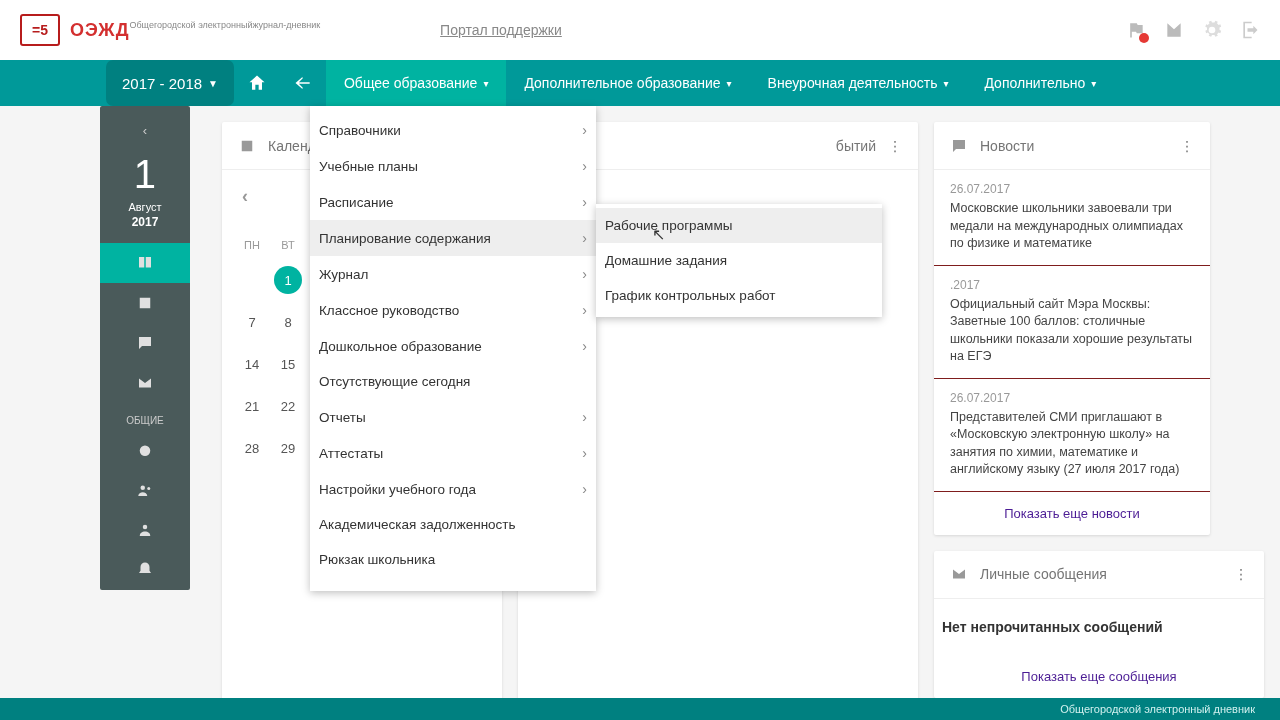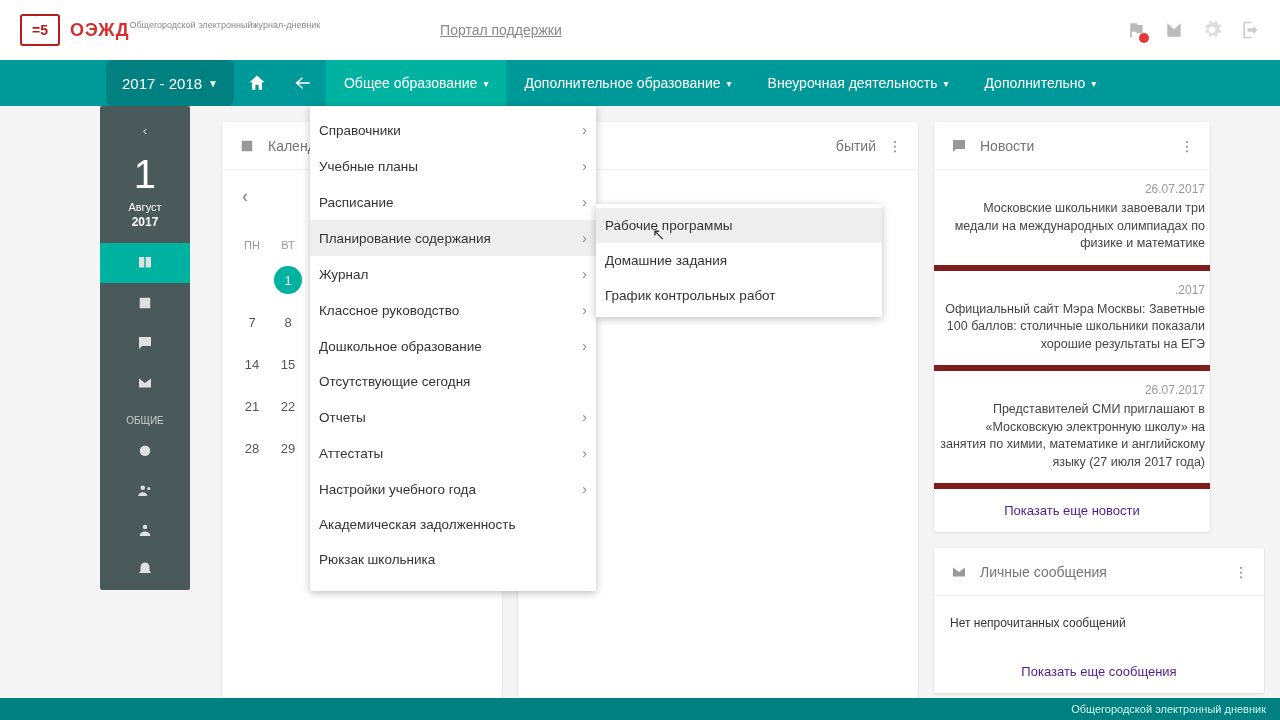--- a/index.html
+++ b/index.html
@@ -39,33 +39,33 @@
 .cal-card { width: 280px; }
 .cal-nav { display: flex; align-items: center; justify-content: space-between; padding: 12px 16px; font-weight: bold; }
 .cal-nav .arrow { cursor: pointer; color: #999; font-size: 18px; padding: 4px; }
 .cal-grid { padding: 8px 12px 16px; }
 .cal-row { display: flex; }
 .cal-cell { width: 36px; height: 42px; display: flex; align-items: center; justify-content: center; font-size: 13px; color: #555; }
 .cal-cell.hdr { color: #999; font-size: 11px; height: 28px; }
 .cal-cell.today { background: #00b3a1; color: #fff; border-radius: 50%; width: 28px; height: 28px; margin: 7px 4px; }
 .events-card { flex: 1; min-width: 330px; }
 .news-card { width: 276px; }
-.news-item { padding: 12px 5px; border-bottom: 6px solid #7f1d1d; text-align: right; }
+.news-item { padding: 12px 16px; border-bottom: 1px solid #7f1d1d; }
 .news-date { color: #999; font-size: 12px; margin-bottom: 4px; }
 .news-text { font-size: 12.5px; color: #444; line-height: 1.4; }
 .card-footer { padding: 14px; text-align: center; color: #4c1d95; font-size: 13px; cursor: pointer; }
 .msgs-card { width: 330px; margin-top: 16px; }
-.msg-body { padding: 20px 16px; font-weight: normal; font-size: 12px; color: #333; }
+.msg-body { padding: 20px 8px; font-weight: bold; font-size: 14px; color: #333; }
 .right-col { display: flex; flex-direction: column; }
 .dropdown { position: absolute; top: 106px; left: 310px; width: 286px; background: #fff; box-shadow: 0 2px 8px rgba(0,0,0,0.25); z-index: 50; padding: 6px 0 14px; }
 .dd-item { padding: 10px 9px; font-size: 13.5px; color: #333; display: flex; align-items: center; justify-content: space-between; cursor: pointer; text-align: right; }
 .dd-item:hover, .dd-item.hovered { background: #eeeeee; }
 .dd-item .sub-chev { color: #888; font-size: 14px; }
 .submenu { position: absolute; top: 204px; left: 596px; width: 286px; background: #fff; box-shadow: 0 2px 8px rgba(0,0,0,0.25); z-index: 51; padding: 4px 0; }
-.footer-bar { position: absolute; bottom: 0; left: 0; right: 0; height: 22px; background: #008080; color: #d0f0ee; font-size: 11px; display: flex; align-items: center; justify-content: flex-end; padding: 0 14px; }
+.footer-bar { position: absolute; bottom: 0; left: 0; right: 0; height: 22px; background: #008080; color: #d0f0ee; font-size: 11px; display: flex; align-items: center; justify-content: flex-end; padding: 0 25px; }
 .cursor { position: absolute; top: 225px; left: 652px; z-index: 100; font-size: 16px; }
 </style>
 </head>
 <body>
 
 <div class="topbar">
   <div class="logo-area">
     <div class="logo-box">=5</div>
     <div class="logo-text">
       <div class="logo-title">ОЭЖД</div>

